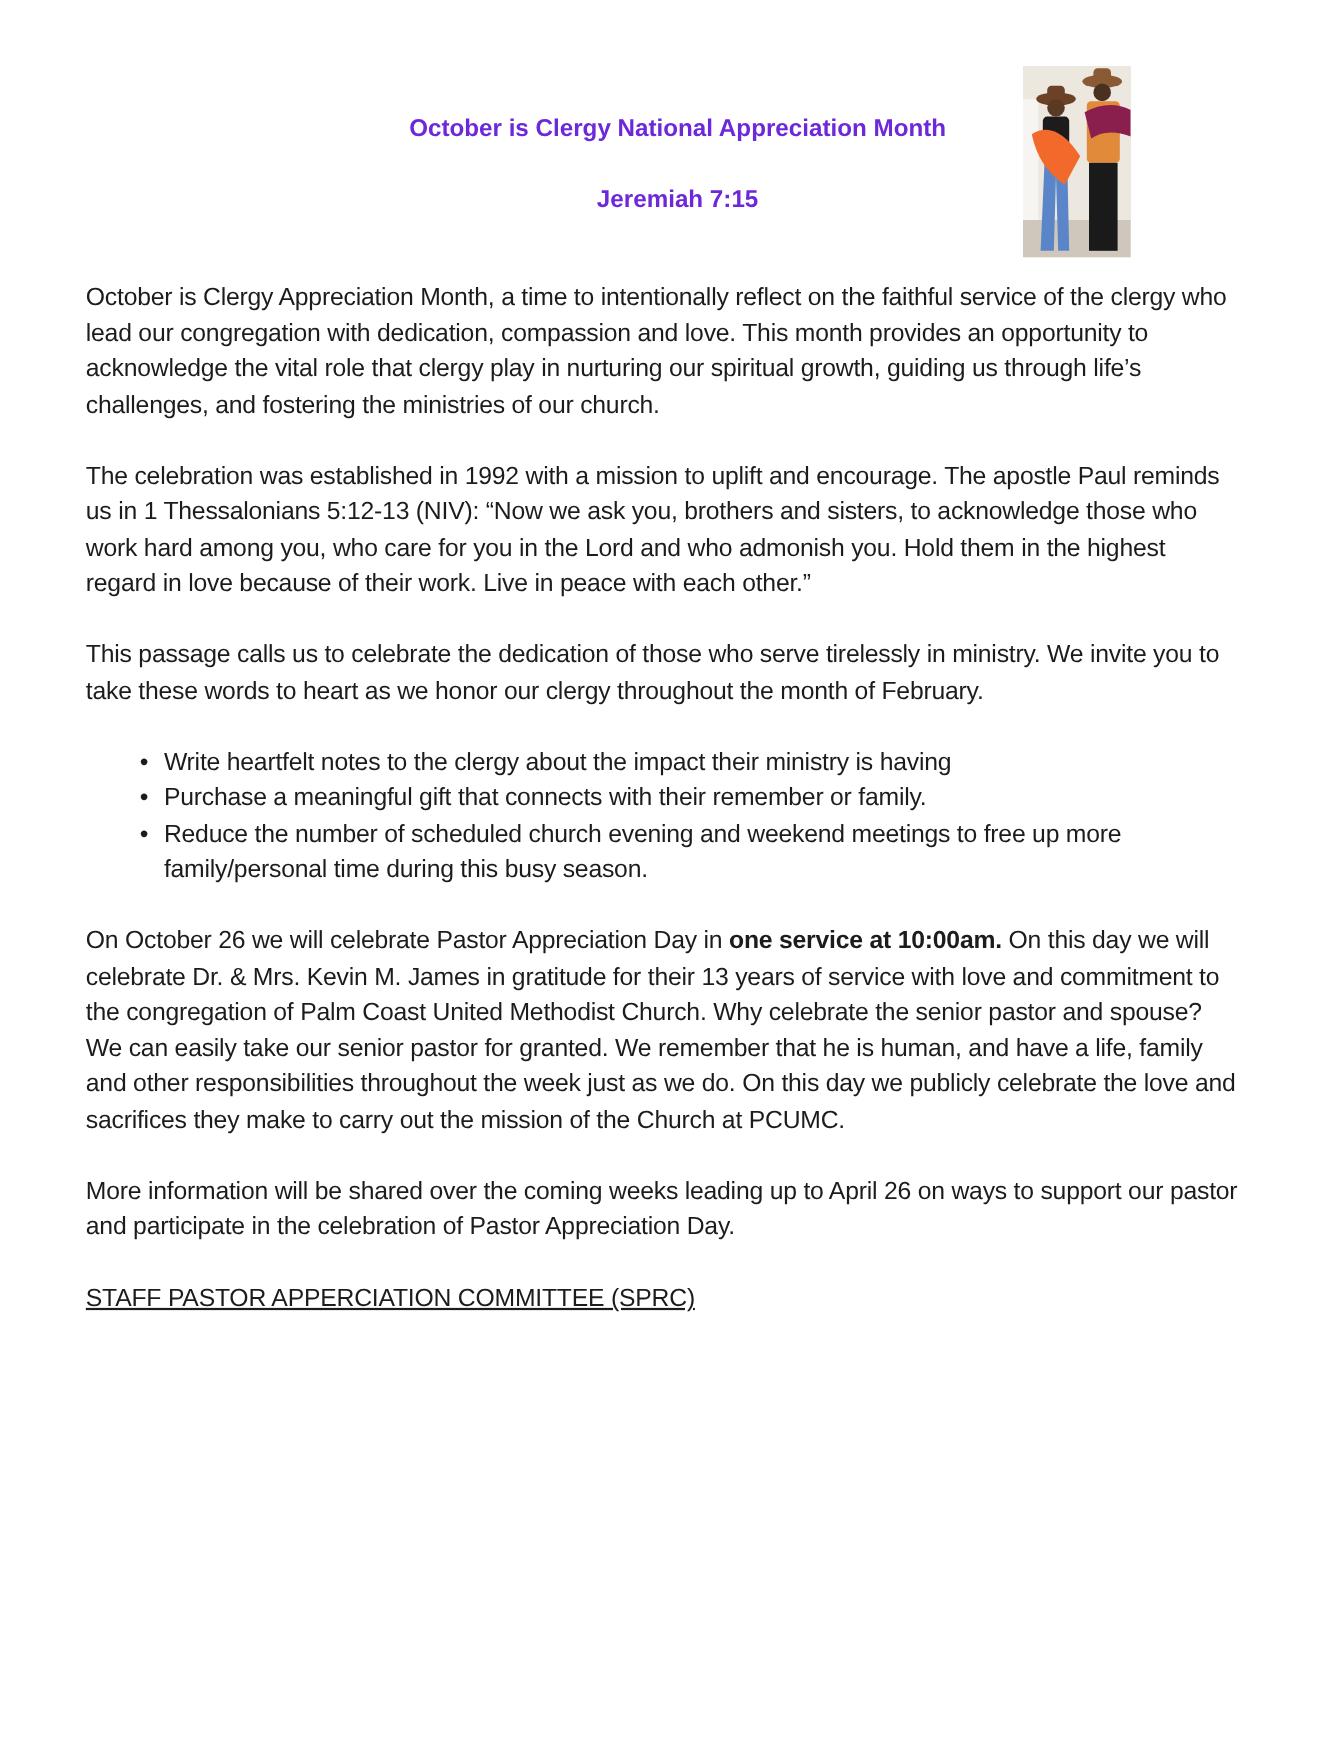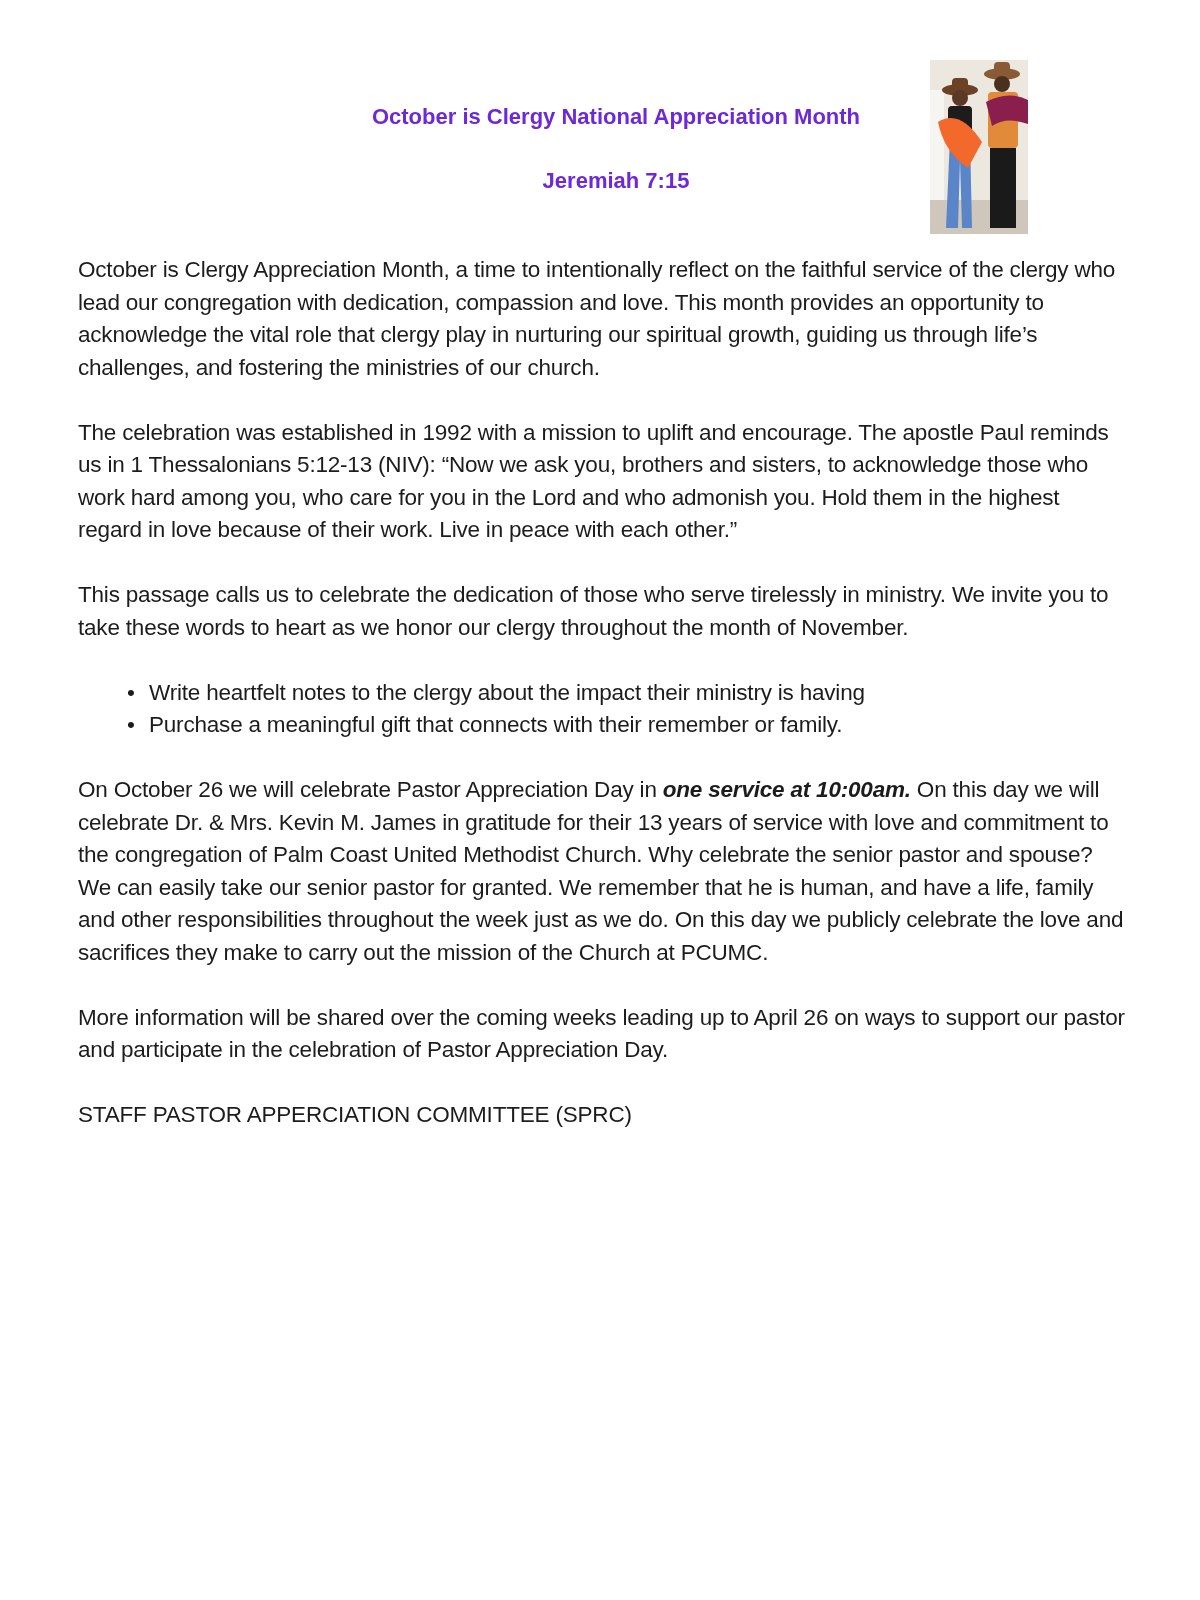--- a/index.html
+++ b/index.html
@@ -15,27 +15,27 @@
   #title-verse { top: 168px; }
   .photo {
     position: absolute; left: 930px; top: 60px; width: 98px; height: 174px;
     overflow: hidden; background: #e9e4dc;
   }
   .body-text {
     position: absolute; left: 78px; width: 1050px;
     font-size: 22.5px; line-height: 32.5px; letter-spacing: -0.2px;
   }
   .para { margin: 0 0 32.5px 0; }
-  .para b { font-weight: bold; font-style: italic; }
+  .para b { font-weight: bold; }
   ul.ideas { margin: 0 0 32.5px 0; padding: 0 0 0 40px; list-style: none; }
   ul.ideas li { position: relative; margin-left: 31px; }
   ul.ideas li::before {
     content: "•"; position: absolute; left: -22px; top: 0;
   }
-  .sig { text-transform: none; }
+  .sig { text-transform: none; text-decoration: underline; }
 </style>
 </head>
 <body>
 
 <div class="title" id="title-main">October is Clergy National Appreciation Month</div>
 <div class="title" id="title-verse">Jeremiah 7:15</div>
 
 <div class="photo">
   <svg width="98" height="174" viewBox="0 0 98 174">
     <rect x="0" y="0" width="98" height="174" fill="#ece7df"></rect>
@@ -54,23 +54,24 @@
     <circle cx="72" cy="24" r="8" fill="#4a3020"></circle>
     <rect x="58" y="32" width="30" height="56" rx="4" fill="#e08a3a"></rect>
     <path d="M56 42 Q78 30 98 40 L98 64 Q76 56 62 66 Z" fill="#8a1f4e"></path>
     <rect x="60" y="88" width="26" height="80" fill="#1a1a1a"></rect>
   </svg>
 </div>
 
 <div class="body-text" style="top: 254px;">
   <p class="para">October is Clergy Appreciation Month, a time to intentionally reflect on the faithful service of the clergy who lead our congregation with dedication, compassion and love. This month provides an opportunity to acknowledge the vital role that clergy play in nurturing our spiritual growth, guiding us through life’s challenges, and fostering the ministries of our church.</p>
   <p class="para">The celebration was established in 1992 with a mission to uplift and encourage. The apostle Paul reminds us in 1 Thessalonians 5:12-13 (NIV): “Now we ask you, brothers and sisters, to acknowledge those who work hard among you, who care for you in the Lord and who admonish you. Hold them in the highest regard in love because of their work. Live in peace with each other.”</p>
-  <p class="para">This passage calls us to celebrate the dedication of those who serve tirelessly in ministry. We invite you to take these words to heart as we honor our clergy throughout the month of November.</p>
+  <p class="para">This passage calls us to celebrate the dedication of those who serve tirelessly in ministry. We invite you to take these words to heart as we honor our clergy throughout the month of February.</p>
   <div>
     <ul class="ideas">
       <li>Write heartfelt notes to the clergy about the impact their ministry is having</li>
       <li>Purchase a meaningful gift that connects with their remember or family.</li>
+      <li>Reduce the number of scheduled church evening and weekend meetings to free up more family/personal time during this busy season.</li>
     </ul>
   </div>
   <p class="para"><span>On October 26 we will celebrate Pastor Appreciation Day in </span><b>one service at 10:00am.</b><span> On this day we will celebrate Dr. &amp; Mrs. Kevin M. James in gratitude for their 13 years of service with love and commitment to the congregation of Palm Coast United Methodist Church. Why celebrate the senior pastor and spouse? We can easily take our senior pastor for granted. We remember that he is human, and have a life, family and other responsibilities throughout the week just as we do. On this day we publicly celebrate the love and sacrifices they make to carry out the mission of the Church at PCUMC.</span></p>
   <p class="para">More information will be shared over the coming weeks leading up to April 26 on ways to support our pastor and participate in the celebration of Pastor Appreciation Day.</p>
   <p class="para sig">STAFF PASTOR APPERCIATION COMMITTEE (SPRC)</p>
 </div>
 
 </body></html>

